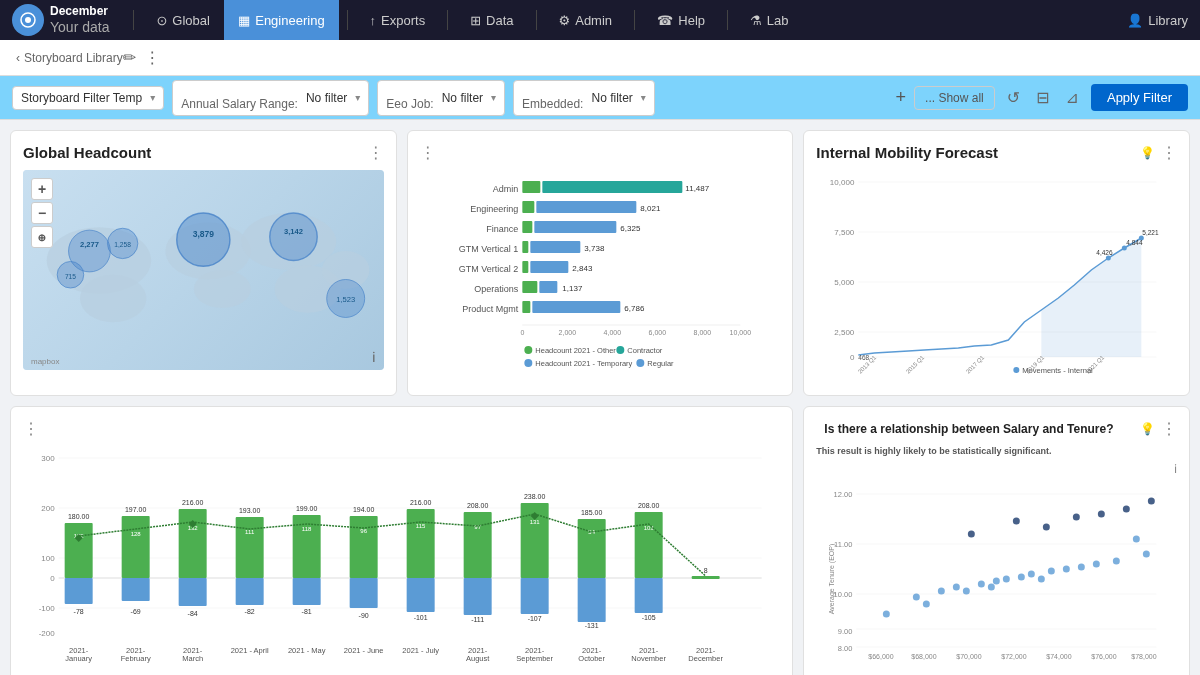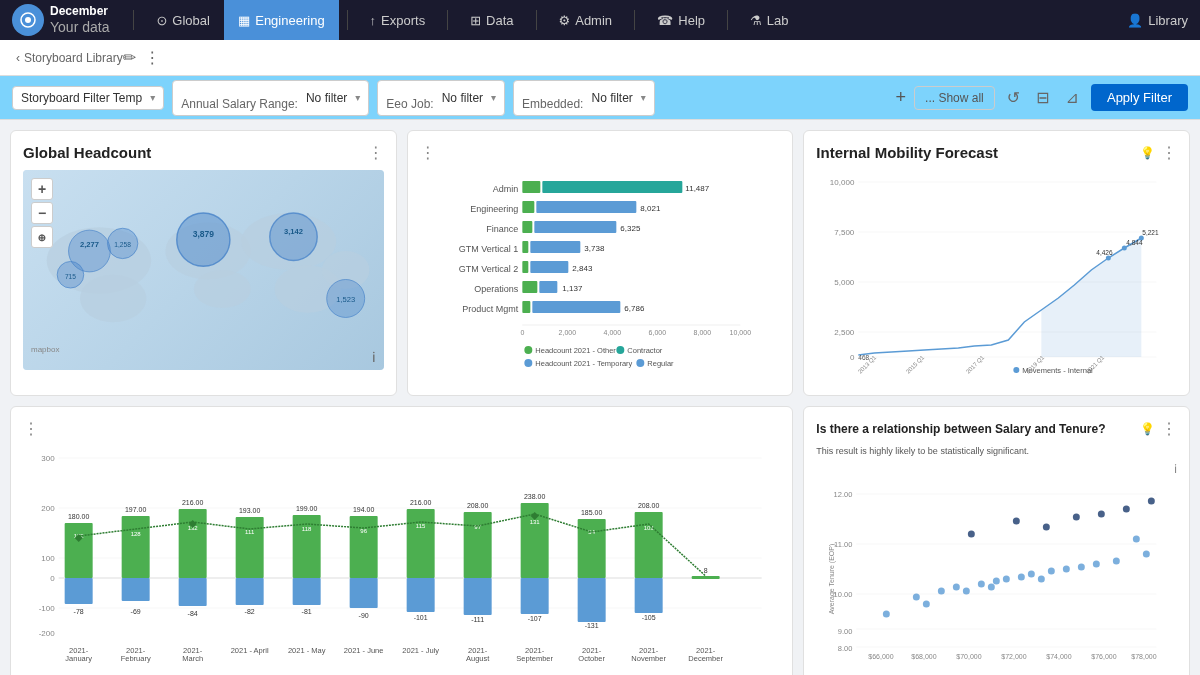--- a/index.html
+++ b/index.html
@@ -119,21 +119,21 @@
     }
     .map-controls {
       position: absolute; top: 8px; left: 8px;
       display: flex; flex-direction: column; gap: 2px;
     }
     .map-btn {
       width: 22px; height: 22px; background: white; border: 1px solid #ccc;
       border-radius: 3px; cursor: pointer; display: flex; align-items: center;
       justify-content: center; font-size: 14px; font-weight: bold; color: #555;
     }
-    .map-label { position: absolute; bottom: 16px; left: 8px; font-size: 9px; color: #666; }
+    .map-label { position: absolute; bottom: 4px; left: 8px; font-size: 9px; color: #666; }
     .map-info { position: absolute; bottom: 4px; right: 8px; font-size: 12px; color: #555; cursor: pointer; }
 
     
     .net-hire-card { grid-column: span 2; }
     .scatter-card { grid-column: span 1; }
 
     svg text { font-family: -apple-system, sans-serif; }
   </style>
 </head>
 <body>
@@ -511,27 +511,27 @@
         <rect x="120" y="222" width="10" height="8" fill="#81c784" rx="1"></rect>
         <text x="133" y="229" font-size="7.5" fill="#555">Hires - External</text>
         <polygon points="222,226 225,222 228,226 225,230" fill="#2e7d32"></polygon>
         <text x="232" y="229" font-size="7.5" fill="#555">Terminations (Total) - Negative Value</text>
       </svg>
     </div>
   </div>
 
   <div class="chart-card scatter-card" style="grid-column:3;grid-row:2;">
     <div class="card-header">
-      <span class="card-title" style="font-size:12px;">Is there a relationship between Salary and Tenure?</span>
+      <span class="card-title" style="font-size:12px;margin-left:8px;">Is there a relationship between Salary and Tenure?</span>
       <div style="display:flex;gap:6px;align-items:center;">
         <span style="color:#888;cursor:pointer;">💡</span>
         <span class="card-menu">⋮</span>
       </div>
     </div>
-    <p style="font-size:9px;color:#555;margin-bottom:4px;">This result is highly likely to be statistically significant.</p>
+    <p style="font-size:9px;color:#555;margin-bottom:4px;font-weight:bold;">This result is highly likely to be statistically significant.</p>
     <div style="display:flex;justify-content:flex-end;margin-bottom:2px;">
       <span style="color:#888;cursor:pointer;font-size:12px;">ℹ</span>
     </div>
     <svg width="100%" height="185" viewBox="0 0 340 185">
 
       <text x="26" y="18" text-anchor="end" font-size="7.5" fill="#888">12.00</text>
       <text x="26" y="68" text-anchor="end" font-size="7.5" fill="#888">11.00</text>
       <text x="26" y="118" text-anchor="end" font-size="7.5" fill="#888">10.00</text>
       <text x="26" y="155" text-anchor="end" font-size="7.5" fill="#888">9.00</text>
       <text x="26" y="172" text-anchor="end" font-size="7.5" fill="#888">8.00</text>

